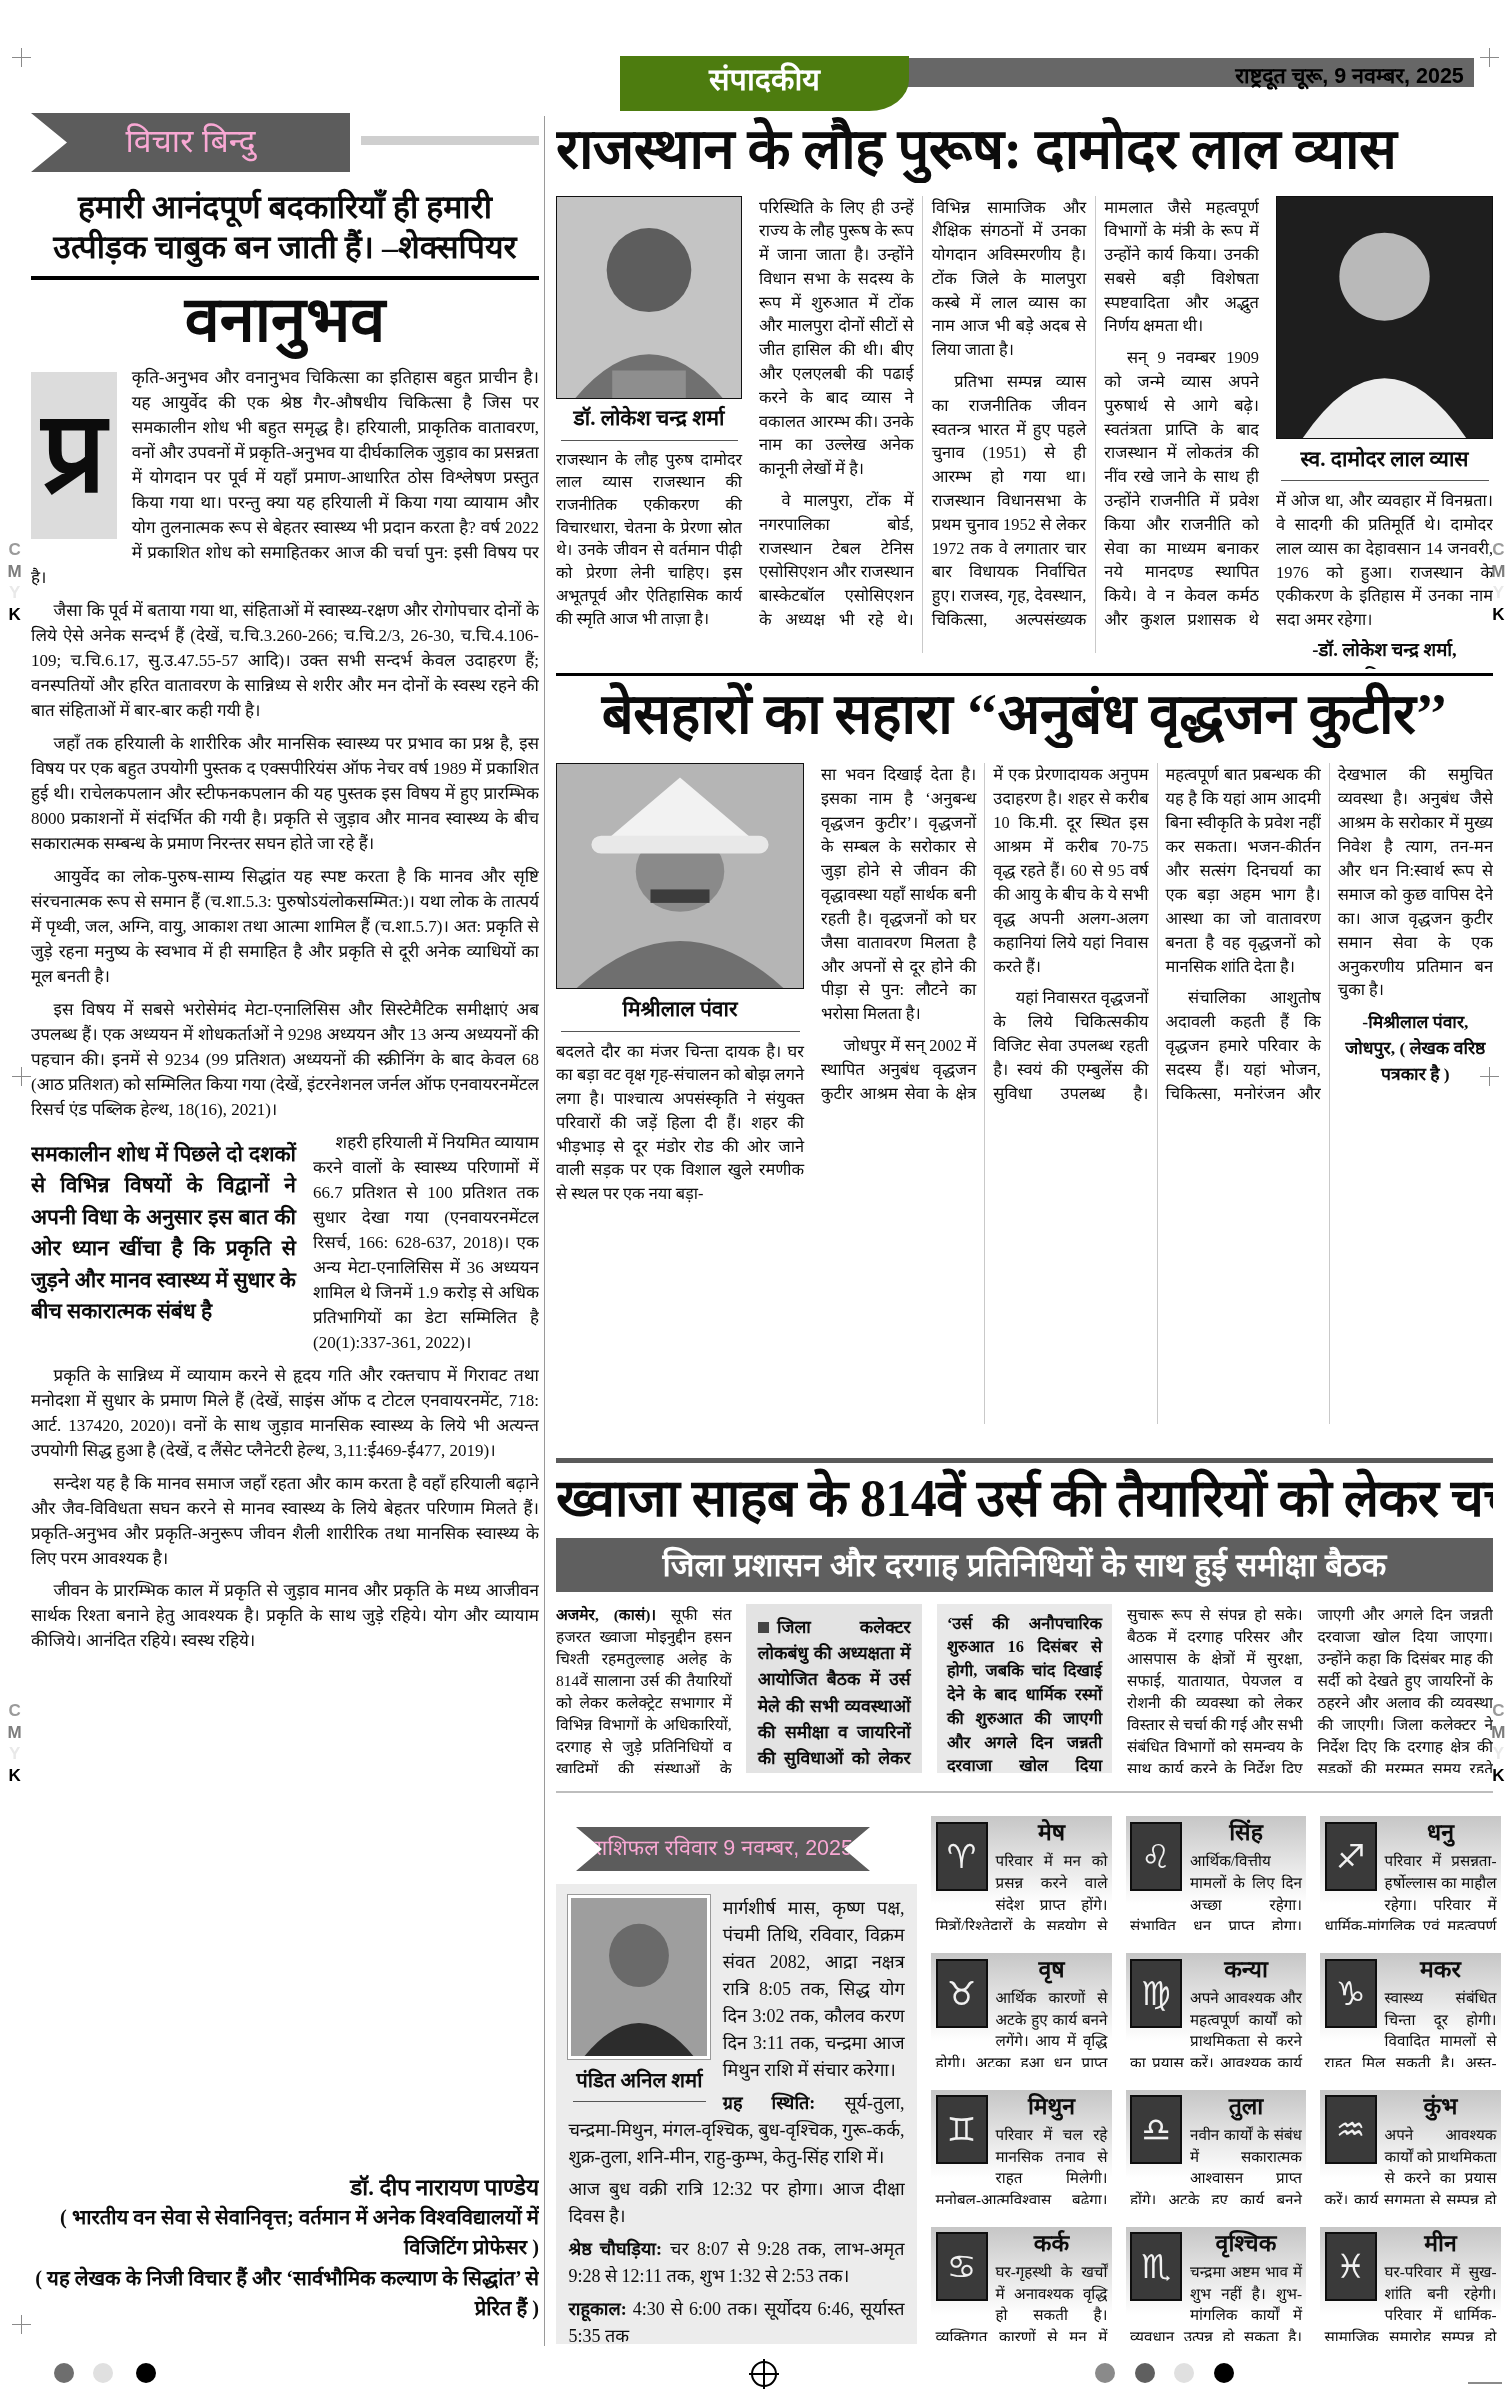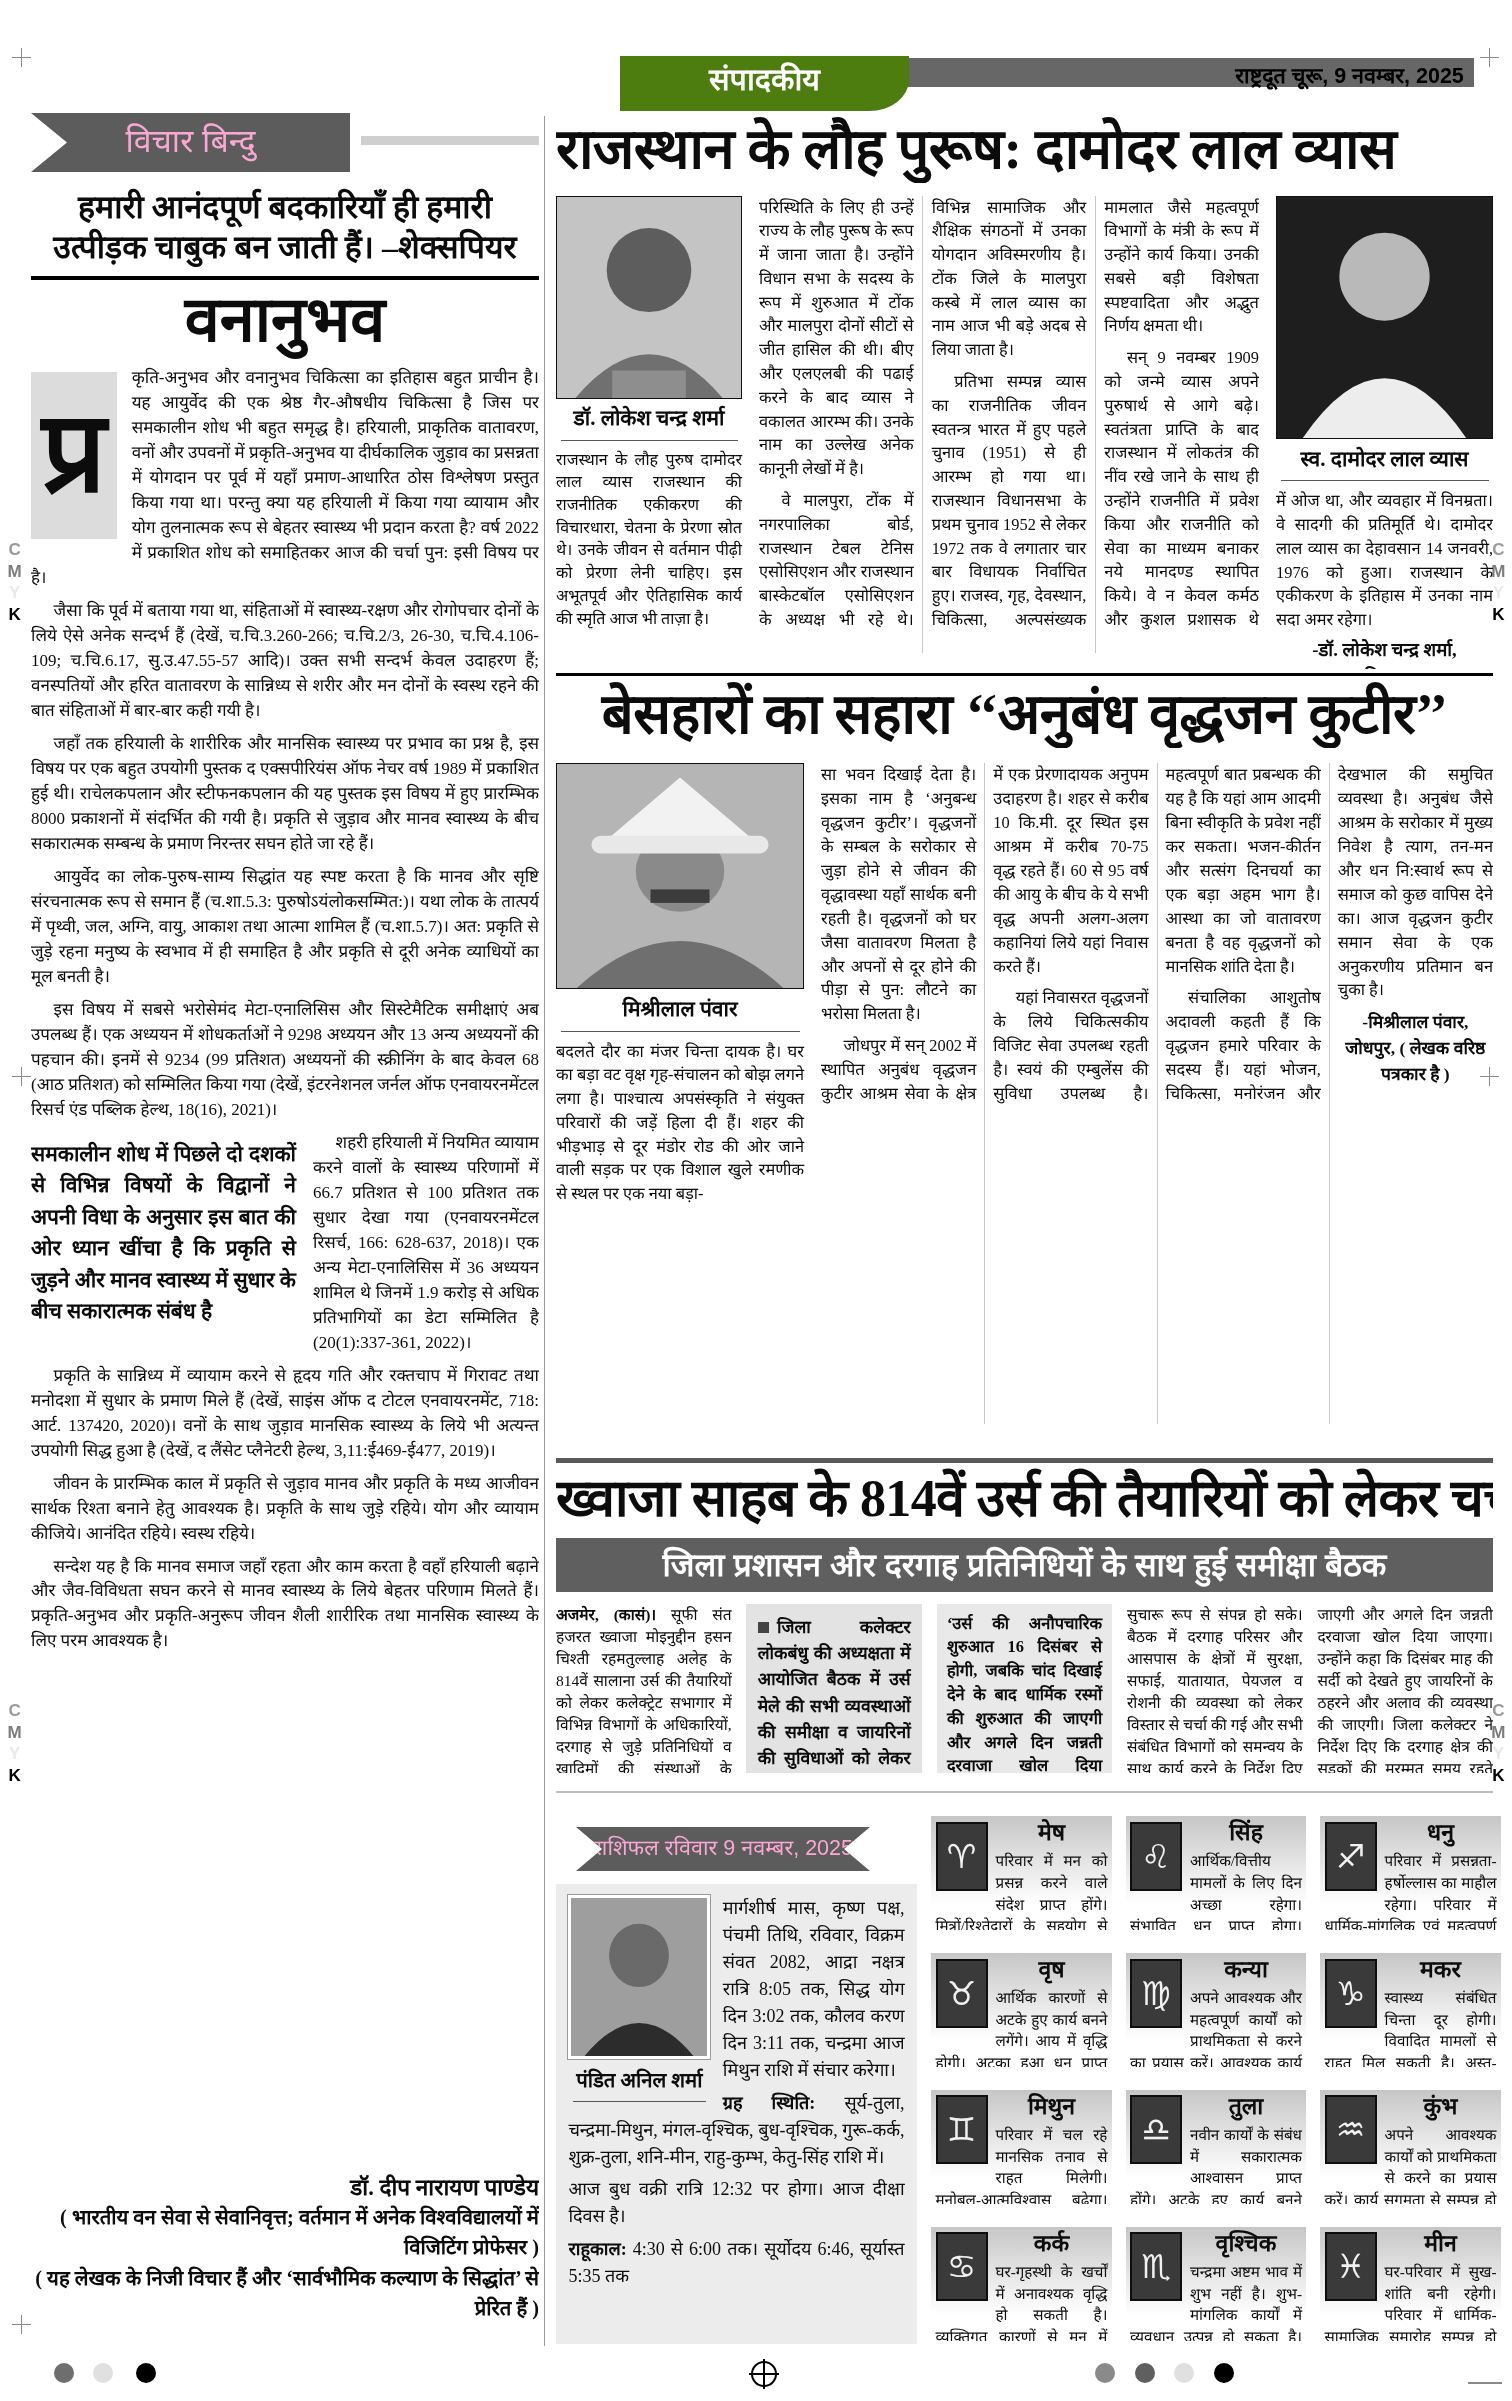--- a/index.html
+++ b/index.html
@@ -155,22 +155,22 @@
     <div class="vb-body bodytxt">
       <div class="dropcap">प्र</div>
       <p class="noind">कृति-अनुभव और वनानुभव चिकित्सा का इतिहास बहुत प्राचीन है। यह आयुर्वेद की एक श्रेष्ठ गैर-औषधीय चिकित्सा है जिस पर समकालीन शोध भी बहुत समृद्ध है। हरियाली, प्राकृतिक वातावरण, वनों और उपवनों में प्रकृति-अनुभव या दीर्घकालिक जुड़ाव का प्रसन्नता में योगदान पर पूर्व में यहाँ प्रमाण-आधारित ठोस विश्लेषण प्रस्तुत किया गया था। परन्तु क्या यह हरियाली में किया गया व्यायाम और योग तुलनात्मक रूप से बेहतर स्वास्थ्य भी प्रदान करता है? वर्ष 2022 में प्रकाशित शोध को समाहितकर आज की चर्चा पुन: इसी विषय पर है।</p>
       <p>जैसा कि पूर्व में बताया गया था, संहिताओं में स्वास्थ्य-रक्षण और रोगोपचार दोनों के लिये ऐसे अनेक सन्दर्भ हैं (देखें, च.चि.3.260-266; च.चि.2/3, 26-30, च.चि.4.106-109; च.चि.6.17, सु.उ.47.55-57 आदि)। उक्त सभी सन्दर्भ केवल उदाहरण हैं; वनस्पतियों और हरित वातावरण के सान्निध्य से शरीर और मन दोनों के स्वस्थ रहने की बात संहिताओं में बार-बार कही गयी है।</p>
       <p>जहाँ तक हरियाली के शारीरिक और मानसिक स्वास्थ्य पर प्रभाव का प्रश्न है, इस विषय पर एक बहुत उपयोगी पुस्तक द एक्सपीरियंस ऑफ नेचर वर्ष 1989 में प्रकाशित हुई थी। राचेलकपलान और स्टीफनकपलान की यह पुस्तक इस विषय में हुए प्रारम्भिक 8000 प्रकाशनों में संदर्भित की गयी है। प्रकृति से जुड़ाव और मानव स्वास्थ्य के बीच सकारात्मक सम्बन्ध के प्रमाण निरन्तर सघन होते जा रहे हैं।</p>
       <p>आयुर्वेद का लोक-पुरुष-साम्य सिद्धांत यह स्पष्ट करता है कि मानव और सृष्टि संरचनात्मक रूप से समान हैं (च.शा.5.3: पुरुषोऽयंलोकसम्मित:)। यथा लोक के तात्पर्य में पृथ्वी, जल, अग्नि, वायु, आकाश तथा आत्मा शामिल हैं (च.शा.5.7)। अत: प्रकृति से जुड़े रहना मनुष्य के स्वभाव में ही समाहित है और प्रकृति से दूरी अनेक व्याधियों का मूल बनती है।</p>
       <p>इस विषय में सबसे भरोसेमंद मेटा-एनालिसिस और सिस्टेमैटिक समीक्षाएं अब उपलब्ध हैं। एक अध्ययन में शोधकर्ताओं ने 9298 अध्ययन और 13 अन्य अध्ययनों की पहचान की। इनमें से 9234 (99 प्रतिशत) अध्ययनों की स्क्रीनिंग के बाद केवल 68 (आठ प्रतिशत) को सम्मिलित किया गया (देखें, इंटरनेशनल जर्नल ऑफ एनवायरनमेंटल रिसर्च एंड पब्लिक हेल्थ, 18(16), 2021)।</p>
       <div class="pullq">समकालीन शोध में पिछले दो दशकों से विभिन्न विषयों के विद्वानों ने अपनी विधा के अनुसार इस बात की ओर ध्यान खींचा है कि प्रकृति से जुड़ने और मानव स्वास्थ्य में सुधार के बीच सकारात्मक संबंध है</div>
       <p>शहरी हरियाली में नियमित व्यायाम करने वालों के स्वास्थ्य परिणामों में 66.7 प्रतिशत से 100 प्रतिशत तक सुधार देखा गया (एनवायरनमेंटल रिसर्च, 166: 628-637, 2018)। एक अन्य मेटा-एनालिसिस में 36 अध्ययन शामिल थे जिनमें 1.9 करोड़ से अधिक प्रतिभागियों का डेटा सम्मिलित है (20(1):337-361, 2022)।</p>
       <p>प्रकृति के सान्निध्य में व्यायाम करने से हृदय गति और रक्तचाप में गिरावट तथा मनोदशा में सुधार के प्रमाण मिले हैं (देखें, साइंस ऑफ द टोटल एनवायरनमेंट, 718: आर्ट. 137420, 2020)। वनों के साथ जुड़ाव मानसिक स्वास्थ्य के लिये भी अत्यन्त उपयोगी सिद्ध हुआ है (देखें, द लैंसेट प्लैनेटरी हेल्थ, 3,11:ई469-ई477, 2019)।</p>
+      <p>सन्देश यह है कि मानव समाज जहाँ रहता और काम करता है वहाँ हरियाली बढ़ाने और जैव-विविधता सघन करने से मानव स्वास्थ्य के लिये बेहतर परिणाम मिलते हैं। प्रकृति-अनुभव और प्रकृति-अनुरूप जीवन शैली शारीरिक तथा मानसिक स्वास्थ्य के लिए परम आवश्यक है।</p>
       <p>जीवन के प्रारम्भिक काल में प्रकृति से जुड़ाव मानव और प्रकृति के मध्य आजीवन सार्थक रिश्ता बनाने हेतु आवश्यक है। प्रकृति के साथ जुड़े रहिये। योग और व्यायाम कीजिये। आनंदित रहिये। स्वस्थ रहिये।</p>
-      <p>सन्देश यह है कि मानव समाज जहाँ रहता और काम करता है वहाँ हरियाली बढ़ाने और जैव-विविधता सघन करने से मानव स्वास्थ्य के लिये बेहतर परिणाम मिलते हैं। प्रकृति-अनुभव और प्रकृति-अनुरूप जीवन शैली शारीरिक तथा मानसिक स्वास्थ्य के लिए परम आवश्यक है।</p>
     </div>
     <p class="vb-author">डॉ. दीप नारायण पाण्डेय</p>
     <p class="vb-note">( भारतीय वन सेवा से सेवानिवृत्त; वर्तमान में अनेक विश्वविद्यालयों में विजिटिंग प्रोफेसर )</p>
     <p class="vb-note">( यह लेखक के निजी विचार हैं और ‘सार्वभौमिक कल्याण के सिद्धांत’ से प्रेरित हैं )</p>
   </section>
 
   <section id="art1">
     <h1 class="headline">राजस्थान के लौह पुरूष: दामोदर लाल व्यास</h1>
     <div class="a1-row">
       <div class="a1-c1">
@@ -267,20 +267,21 @@
           <rect width="100" height="110" fill="#9e9e9e"></rect>
           <circle cx="50" cy="40" r="22" fill="#6a6a6a"></circle>
           <path d="M10 110 Q50 64 90 110 Z" fill="#2c2c2c"></path>
         </svg>
         <div class="caption">पंडित अनिल शर्मा</div>
         <hr class="cap-rule">
       </div>
       <p>मार्गशीर्ष मास, कृष्ण पक्ष, पंचमी तिथि, रविवार, विक्रम संवत 2082, आद्रा नक्षत्र रात्रि 8:05 तक, सिद्ध योग दिन 3:02 तक, कौलव करण दिन 3:11 तक, चन्द्रमा आज मिथुन राशि में संचार करेगा।</p>
       <p><span class="lbl">ग्रह स्थिति:</span><span> सूर्य-तुला, चन्द्रमा-मिथुन, मंगल-वृश्चिक, बुध-वृश्चिक, गुरू-कर्क, शुक्र-तुला, शनि-मीन, राहु-कुम्भ, केतु-सिंह राशि में।</span></p>
       <p>आज बुध वक्री रात्रि 12:32 पर होगा। आज दीक्षा दिवस है।</p>
+      <p><span class="lbl">श्रेष्ठ चौघड़िया:</span><span> चर 8:07 से 9:28 तक, लाभ-अमृत 9:28 से 12:11 तक, शुभ 1:32 से 2:53 तक।</span></p>
       <p><span class="lbl">राहूकाल:</span><span> 4:30 से 6:00 तक। सूर्योदय 6:46, सूर्यास्त 5:35 तक</span></p>
     </div>
 
     <div class="zgrid">
       <div class="zcell">
         <div class="zicon">♈</div>
         <div class="zname">मेष</div>
         <p class="ztext">परिवार में मन को प्रसन्न करने वाले संदेश प्राप्त होंगे। मित्रों/रिश्तेदारों के सहयोग से वर्तमान समस्या का समाधान हो सकता है। आज परिवार में धार्मिक-मांगलिक कार्य सम्पन्न हो सकते हैं।</p>
       </div>
       <div class="zcell">

